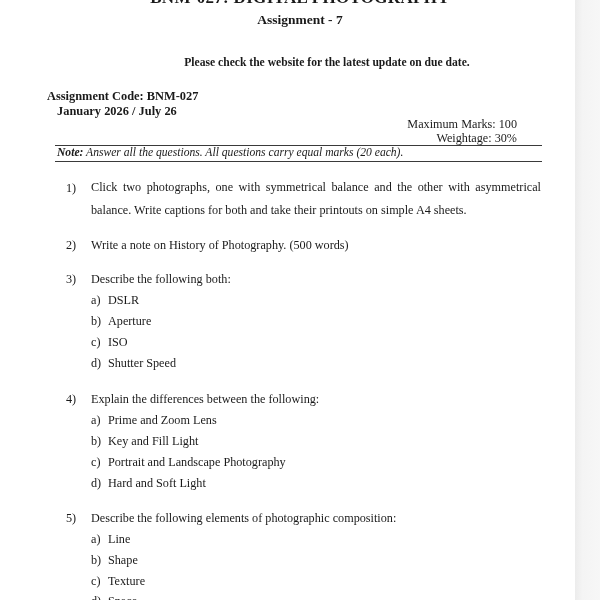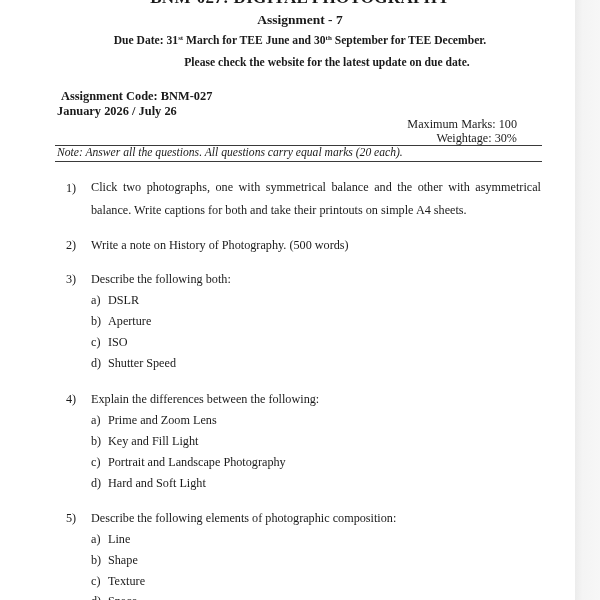--- a/index.html
+++ b/index.html
@@ -51,21 +51,21 @@
     }
     .due-date sup { font-size: 7px; vertical-align: 4px; line-height: 0; }
     .check-website {
       top: 56px;
       font-weight: bold;
       font-size: 11.6px;
       margin-left: 27px;
     }
     .code {
       top: 89px;
-      left: 61px;
+      left: 47px;
       font-weight: bold;
       font-size: 12.4px;
     }
     .session {
       top: 104px;
       left: 57px;
       font-weight: bold;
       font-size: 12.4px;
     }
     .marks {
@@ -88,21 +88,21 @@
       background: #3a3a3a;
     }
     .rule-top { top: 145px; }
     .rule-bottom { top: 161px; }
     .note {
       top: 146px;
       left: 57px;
       font-style: italic;
       font-size: 11.6px;
     }
-    .note b { font-weight: normal; }
+    .note b { font-weight: bold; }
     .q-num {
       position: absolute;
       left: 66px;
       font-size: 12.2px;
     }
     .q-text {
       position: absolute;
       left: 91px;
       font-size: 12.2px;
     }
@@ -124,21 +124,20 @@
 </head>
 <body>
 
 <div class="right-margin"></div>
 
 <div class="page">
 
   <div class="abs center doc-title">BNM-027: DIGITAL PHOTOGRAPHY</div>
   <div class="abs center assign-heading">Assignment - 7</div>
 
-  <div class="abs center due-date"><span>Due Date: 31</span><sup>st</sup><span> March for TEE June and 30</span><sup>th</sup><span> September for TEE December.</span></div>
 
   <div class="abs center check-website">Please check the website for the latest update on due date.</div>
 
   <div class="abs code">Assignment Code: BNM-027</div>
   <div class="abs session">January 2026 / July 26</div>
 
   <div class="abs marks">Maximum Marks: 100</div>
   <div class="abs weightage">Weightage: 30%</div>
 
   <div class="rule rule-top"></div>

